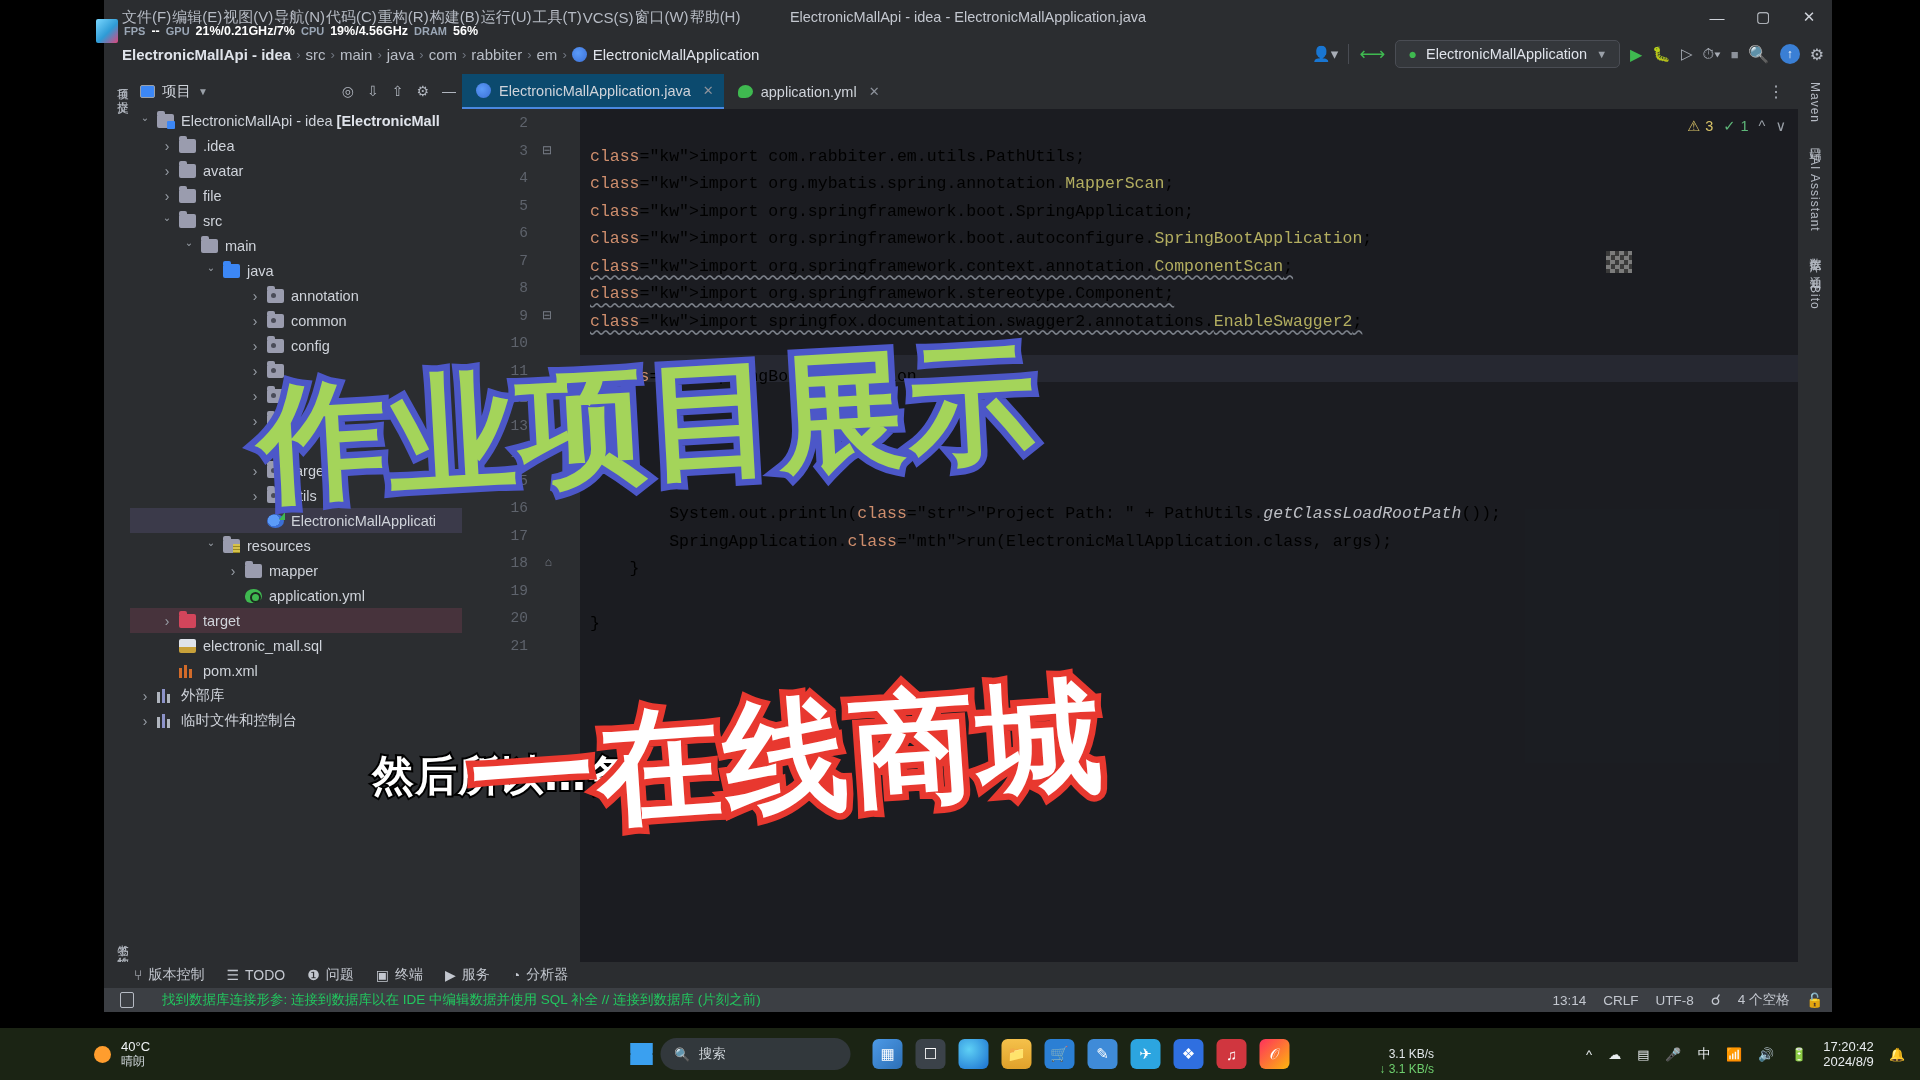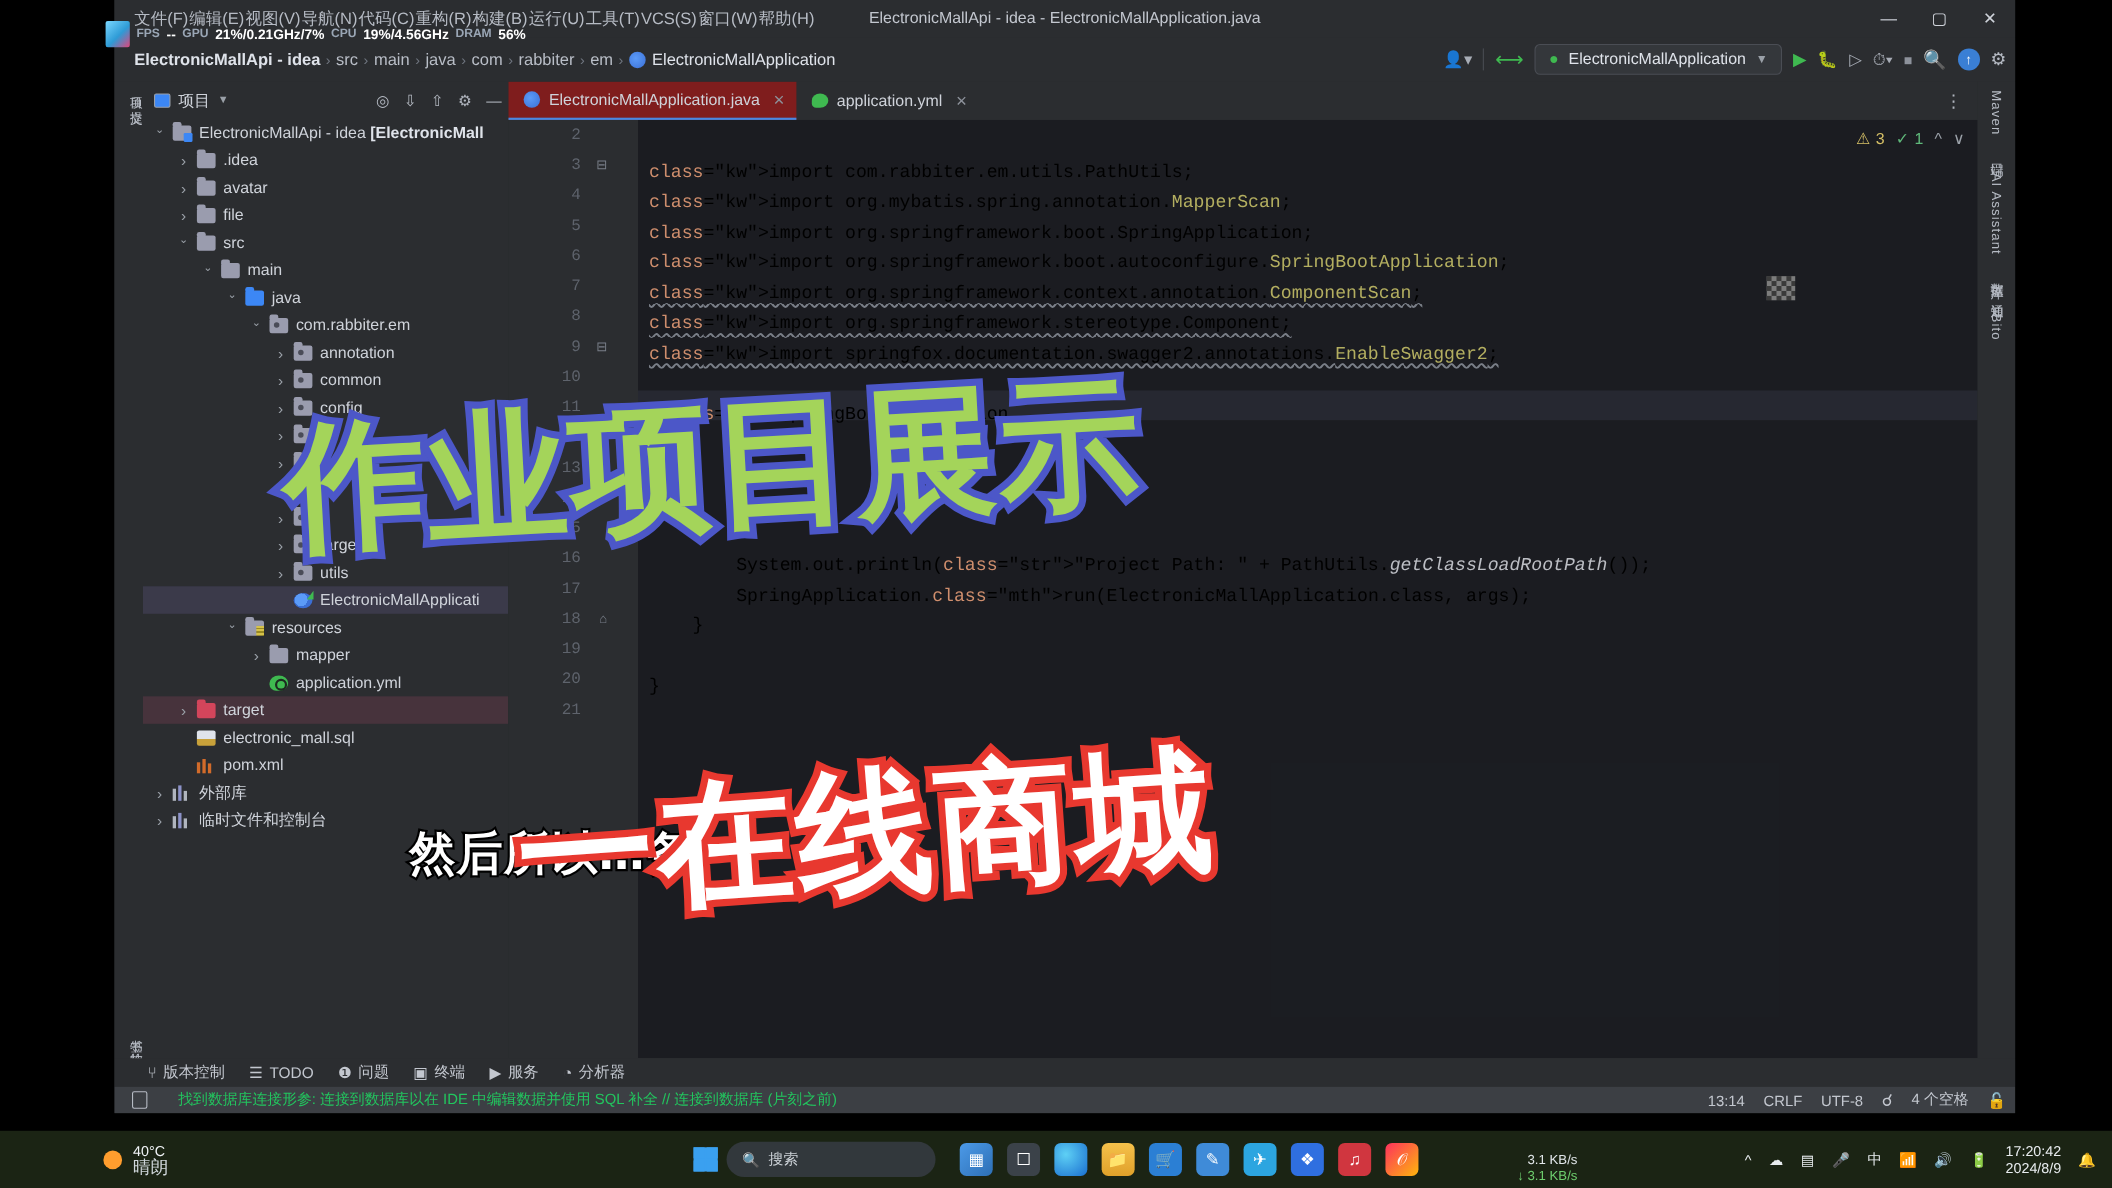--- a/index.html
+++ b/index.html
@@ -113,21 +113,21 @@
   .fi.lib::before { display:none; }
   .lbl .bold { font-weight:bold; color:#dfe3ea; }
 
   
   .editor { position:absolute; left:358px; top:74px; right:34px; bottom:50px;
      z-index:16; overflow:hidden; }
   .tabsbar { position:relative; height:35px; background:#2b2d30; display:flex;
      align-items:flex-end; }
   .etab { height:35px; display:flex; align-items:center; gap:8px; padding:0 10px 0 14px;
      font-size:14.5px; color:#cfd3da; }
-  .etab.active { background:#7f1d1d; border-bottom:2px solid #4a88e0; }
+  .etab.active { background:#0c4a6e; border-bottom:2px solid #4a88e0; }
   .etab .x { color:#8d929b; font-size:13px; margin-left:4px; }
   .tabs-more { margin-left:auto; color:#b0b5be; padding:0 14px; font-size:16px;
      align-self:center; }
 
   .codearea { position:absolute; left:0; right:0; top:35px; bottom:0; overflow:hidden; }
   .gutter { position:absolute; left:0; top:0; bottom:0; width:118px; background:#2b2d30; }
   .gutter .gl { position:absolute; right:52px; font-size:14.5px; color:#5e636c;
      font-family:"Liberation Mono", monospace; }
   .gutter .fold { position:absolute; right:28px; color:#787e88; font-size:12px; }
   .codebg { position:absolute; left:118px; right:0; top:0; bottom:0; }
@@ -182,21 +182,21 @@
      -webkit-text-stroke:4px #000; paint-order:stroke fill; letter-spacing:1px;
      font-family:"DejaVu Sans", sans-serif; }
 
   
   .taskbar { position:absolute; left:0; bottom:0; width:1920px; height:52px;
      background:#1b2414; display:flex; align-items:center; z-index:50; }
   .tb-left { display:flex; align-items:center; gap:10px; padding-left:94px;
      color:#e8ecef; font-size:13px; }
   .tb-temp { display:flex; flex-direction:column; line-height:15px; font-size:13px;
      color:#f0f3f6; }
-  .tb-temp .t2 { font-size:16px; color:#cfd6da; }
+  .tb-temp .t2 { font-size:12px; color:#cfd6da; }
   .sun { width:17px; height:17px; border-radius:50%; background:#ff9d2e; }
   .tb-center { position:absolute; left:50%; transform:translateX(-50%);
      display:flex; align-items:center; gap:8px; }
   .winlogo { width:22px; height:22px;
      background:linear-gradient(#3aa0f0 0 100%);
      display:grid; grid-template-columns:1fr 1fr; grid-template-rows:1fr 1fr; gap:2px; }
   .winlogo span { background:#3aa0f0; }
   .searchbox { display:flex; align-items:center; gap:8px; width:190px; height:32px;
      background:#32383c; border-radius:17px; padding:0 14px; color:#cdd3d8; font-size:13.5px; }
   .tb-icons { display:flex; align-items:center; gap:13px; margin-left:14px; }
@@ -334,25 +334,20 @@
             <span class="arrow down" style="margin-left: 52px;"></span>
             <span class="fi folder" style="margin-left: 5px;"></span>
             <span class="lbl">main</span>
           </div>
           <div class="row">
             <span class="arrow down" style="margin-left: 74px;"></span>
             <span class="fi folder blue" style="margin-left: 5px;"></span>
             <span class="lbl">java</span>
           </div>
           <div class="row">
-            <span class="arrow down" style="margin-left: 96px;"></span>
-            <span class="fi folder pkg" style="margin-left: 5px;"></span>
-            <span class="lbl">com.rabbiter.em</span>
-          </div>
-          <div class="row">
             <span class="arrow right" style="margin-left: 118px;"></span>
             <span class="fi folder pkg" style="margin-left: 5px;"></span>
             <span class="lbl">annotation</span>
           </div>
           <div class="row">
             <span class="arrow right" style="margin-left: 118px;"></span>
             <span class="fi folder pkg" style="margin-left: 5px;"></span>
             <span class="lbl">common</span>
           </div>
           <div class="row">

